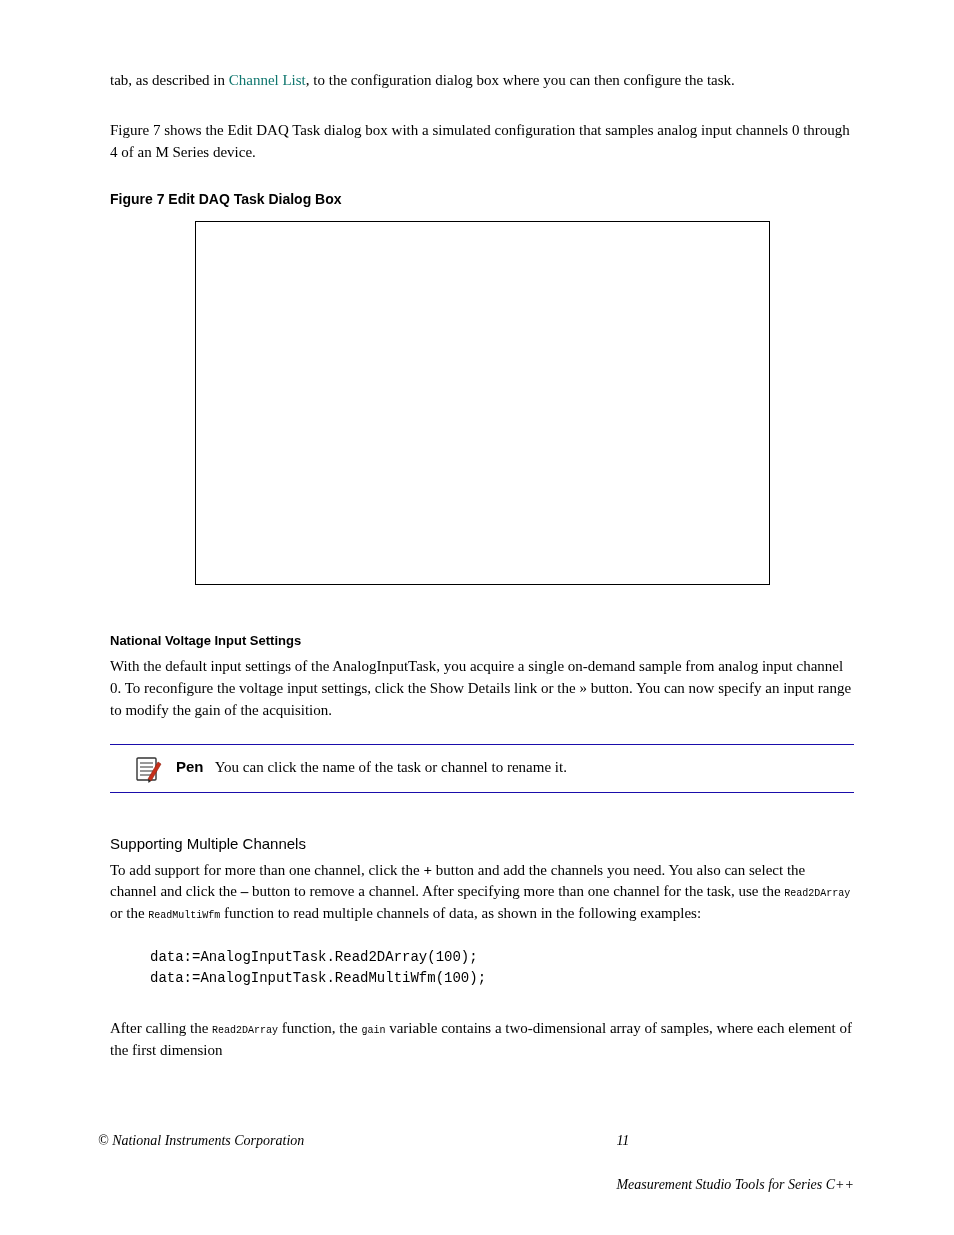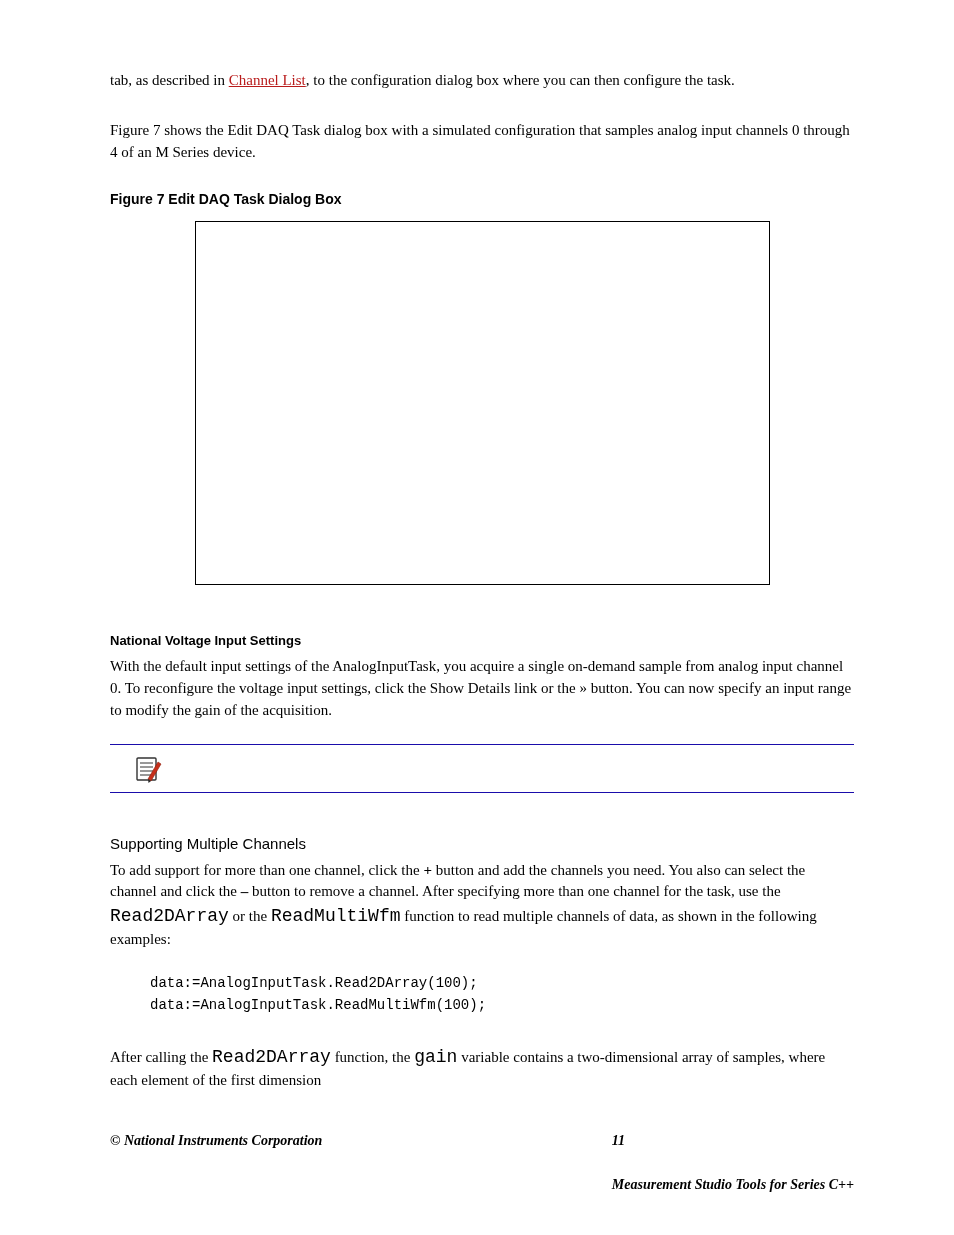--- a/index.html
+++ b/index.html
@@ -6,21 +6,21 @@
   body {
     width: 954px;
     height: 1235px;
     background: #fff;
     font-family: "Times New Roman", Times, serif;
     color: #000;
     position: relative;
     padding: 70px 100px 60px 110px;
   }
   .intro { font-size: 15px; line-height: 1.45; margin-bottom: 28px; }
-  .intro .link { color: #b91c1c; text-decoration: underline; cursor: pointer; }
+  .intro .link { color: #0f766e; cursor: pointer; }
   .fig-title {
     font-family: Arial, Helvetica, sans-serif;
     font-weight: bold;
     font-size: 14px;
     text-align: left;
     margin-bottom: 14px;
   }
   .figure-box {
     width: 575px;
     height: 364px;
@@ -50,40 +50,39 @@
   .callout svg { flex: 0 0 auto; margin-left: 24px; margin-right: 14px; margin-top: 1px; }
   .callout-body { font-size: 15px; line-height: 1.35; padding-top: 4px; }
   .callout-body .pen { font-family: Arial, Helvetica, sans-serif; font-weight: bold; }
   h2.section {
     font-family: Arial, Helvetica, sans-serif;
     font-weight: normal;
     font-size: 15px;
     margin-bottom: 8px;
   }
   .para { font-size: 15px; line-height: 1.45; margin-bottom: 22px; }
-  .mono-inline { font-family: "Courier New", Courier, monospace; font-size: 18px; text-align: center; }
+  .mono-inline { font-family: "Courier New", Courier, monospace; font-size: 10px; text-align: center; }
   .code-block {
     font-family: "Courier New", Courier, monospace;
     font-size: 14px;
     line-height: 1.55;
     white-space: pre;
     margin-left: 40px;
     margin-bottom: 28px;
   }
   .footer {
     position: absolute;
-    left: 110px;
+    left: 98px;
     right: 100px;
     bottom: 42px;
     display: flex;
     justify-content: space-between;
     font-size: 14px;
     font-style: italic;
     font-family: "Times New Roman", Times, serif;
-    font-weight: bold;
   }
   .footer .right-group { display: flex; gap: 28px; flex-direction: column; }
 </style>
 </head>
 <body>
 
 <p class="intro">
   <span>tab, as described in </span><a class="link">Channel List</a><span>, to the configuration dialog box where you can then configure the task.</span>
 </p>
 
@@ -99,20 +98,23 @@
 <div class="callout">
   <svg width="28" height="30" viewBox="0 0 28 30">
     <rect x="3" y="4" width="19" height="22" rx="1" fill="#fff" stroke="#333" stroke-width="1.4"></rect>
     <line x1="6" y1="9" x2="19" y2="9" stroke="#333" stroke-width="1"></line>
     <line x1="6" y1="13" x2="19" y2="13" stroke="#333" stroke-width="1"></line>
     <line x1="6" y1="17" x2="19" y2="17" stroke="#333" stroke-width="1"></line>
     <line x1="6" y1="21" x2="19" y2="21" stroke="#333" stroke-width="1"></line>
     <polygon points="17,27 27,10 24,8 14,25" fill="#c62f1a" stroke="#8f1e0d" stroke-width="0.6"></polygon>
     <polygon points="14,25 17,27 14.5,29" fill="#2b2b2b"></polygon>
   </svg>
+  <div class="callout-body">
+    <span class="pen">Pen</span>&nbsp;&nbsp;&nbsp;<span>You can click the name of the task or channel to rename it.</span>
+  </div>
 </div>
 
 <h2 class="section">Supporting Multiple Channels</h2>
 
 <p class="para">
   <span>To add support for more than one channel, click the </span><b>+</b><span> button and add the channels you need. You also can select the channel and click the </span><b>–</b><span> button to remove a channel. After specifying more than one channel for the task, use the </span><span class="mono-inline">Read2DArray</span><span> or the </span><span class="mono-inline">ReadMultiWfm</span><span> function to read multiple channels of data, as shown in the following examples:</span>
 </p>
 
 <div class="code-block">data:=AnalogInputTask.Read2DArray(100);
 data:=AnalogInputTask.ReadMultiWfm(100);</div>

